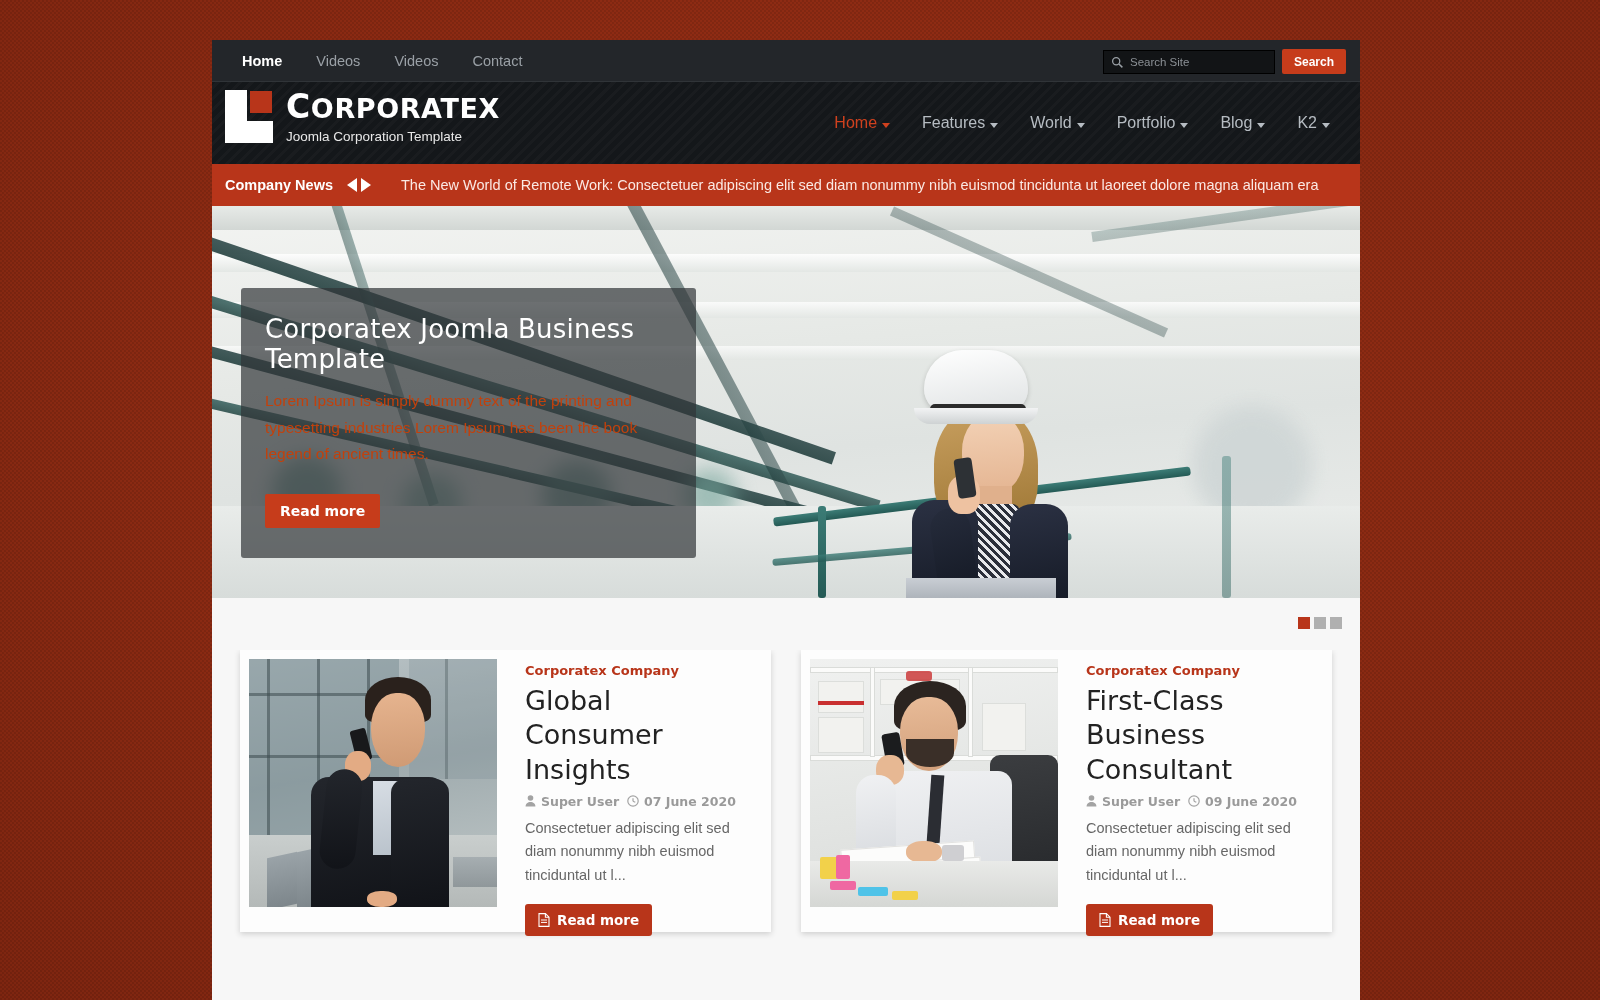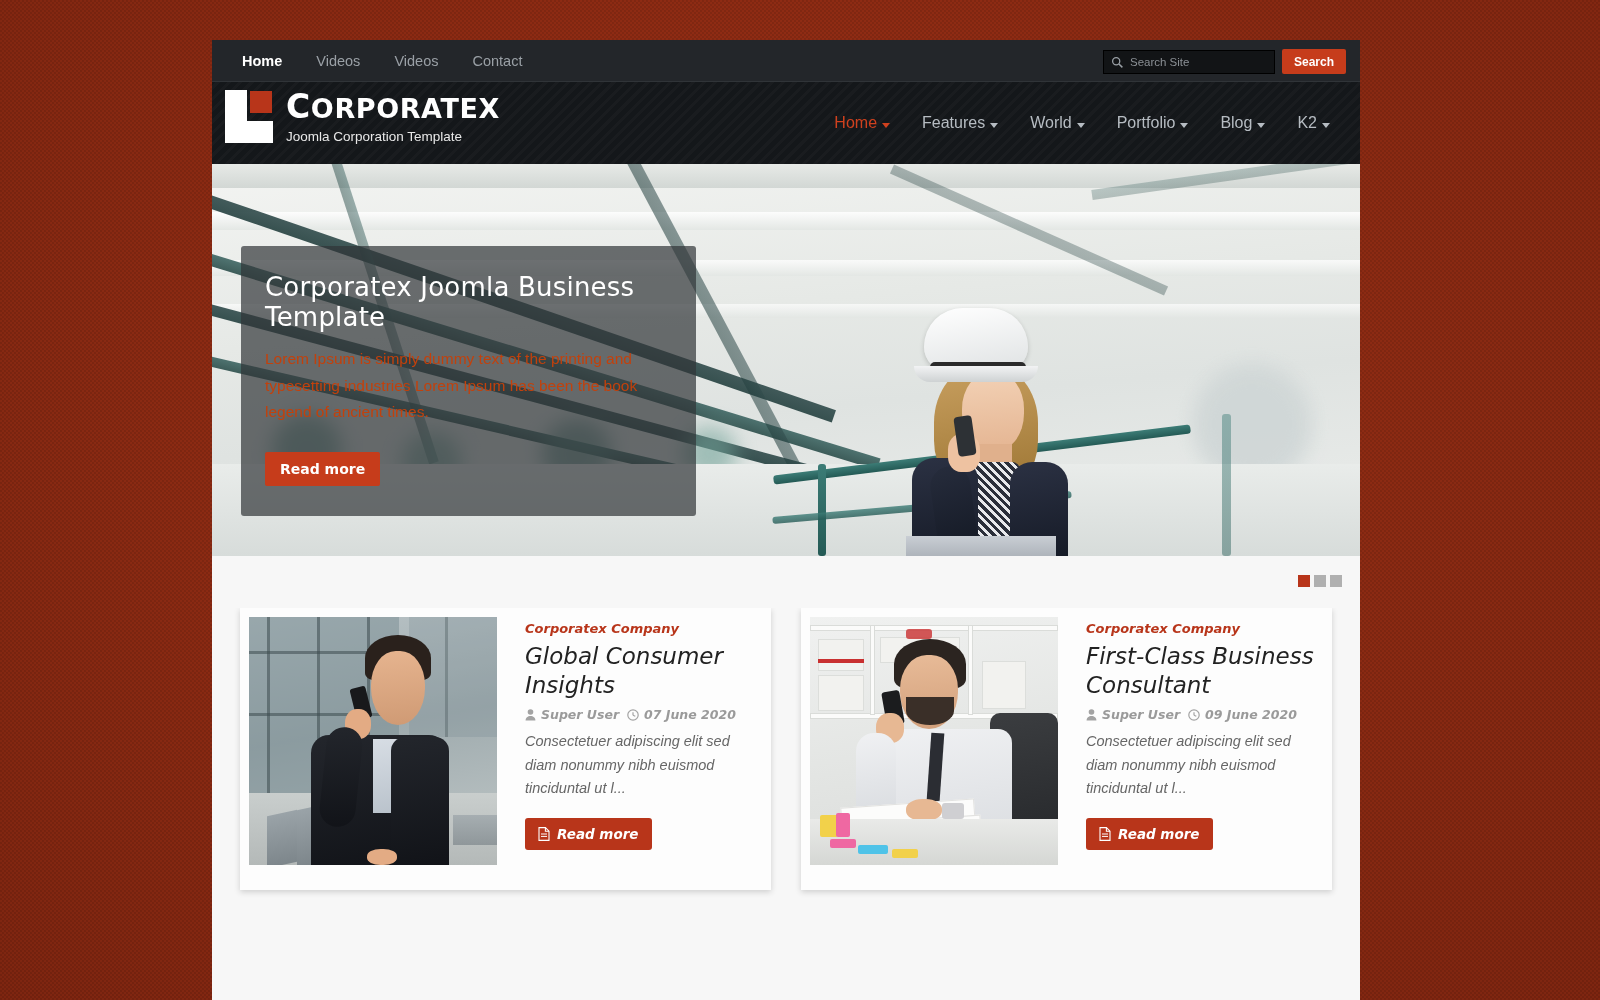--- a/index.html
+++ b/index.html
@@ -273,21 +273,20 @@
   }
   .pager span {
     width:12px; height:12px; background:#b0b0b0; cursor:pointer; display:block;
   }
   .pager span.active { background:#b8351a; }
 
   
   .cards {
     display:flex; gap:30px;
     padding:0 28px;
-    font-style:italic;
   }
   .card {
     flex:1 1 0;
     background:#fdfdfd;
     box-shadow:0 2px 6px rgba(0,0,0,.17);
     padding:9px;
     display:flex; gap:0;
     height:282px;
   }
   .card-img {
@@ -295,21 +294,21 @@
     overflow:hidden; position:relative;
     background:#9aa3a8;
   }
   .card-body { padding:4px 6px 0 28px; flex:1 1 auto; }
   .card-kicker {
     color:#b8351a; font-size:13px; font-weight:bold;
     margin-bottom:6px;
     font-family:"DejaVu Sans", sans-serif;
   }
   .card-title {
-    color:#222; font-size:23px; font-weight:normal;
+    color:#222; font-size:27px; font-weight:normal;
     line-height:1.27; margin-bottom:7px;
     font-family:"DejaVu Sans", sans-serif;
   }
   .card-meta {
     display:flex; align-items:center; gap:8px;
     color:#9a9a9a; font-size:12.5px; font-weight:bold;
     margin-bottom:8px;
     font-family:"DejaVu Sans", sans-serif;
   }
   .card-meta .mi { display:flex; align-items:center; gap:5px; }
@@ -418,20 +417,28 @@
           <span>Blog</span>
           <i class="caret"></i>
         </a>
       <a href="#">
           <span>K2</span>
           <i class="caret"></i>
         </a>
     </nav>
   </div>
 
+  <div class="ticker">
+    <div class="ticker-label">Company News</div>
+    <div class="ticker-arrows">
+      <span class="tri tri-l"></span>
+      <span class="tri tri-r"></span>
+    </div>
+    <div class="ticker-text">The New World of Remote Work: Consectetuer adipiscing elit sed diam nonummy nibh euismod tincidunta ut laoreet dolore magna aliquam era</div>
+  </div>
 
   <div class="hero">
     <div class="hero-photo">
       <div class="hp-sky"></div>
 
       <div class="panelrow" style="top:0;height:24px;background:linear-gradient(180deg,#e7eae7,#d2d7d4);"></div>
       <div class="panelrow" style="top:48px;height:18px;opacity:.85;"></div>
       <div class="panelrow" style="top:96px;height:16px;opacity:.75;"></div>
       <div class="panelrow" style="top:140px;height:14px;opacity:.65;"></div>
 

